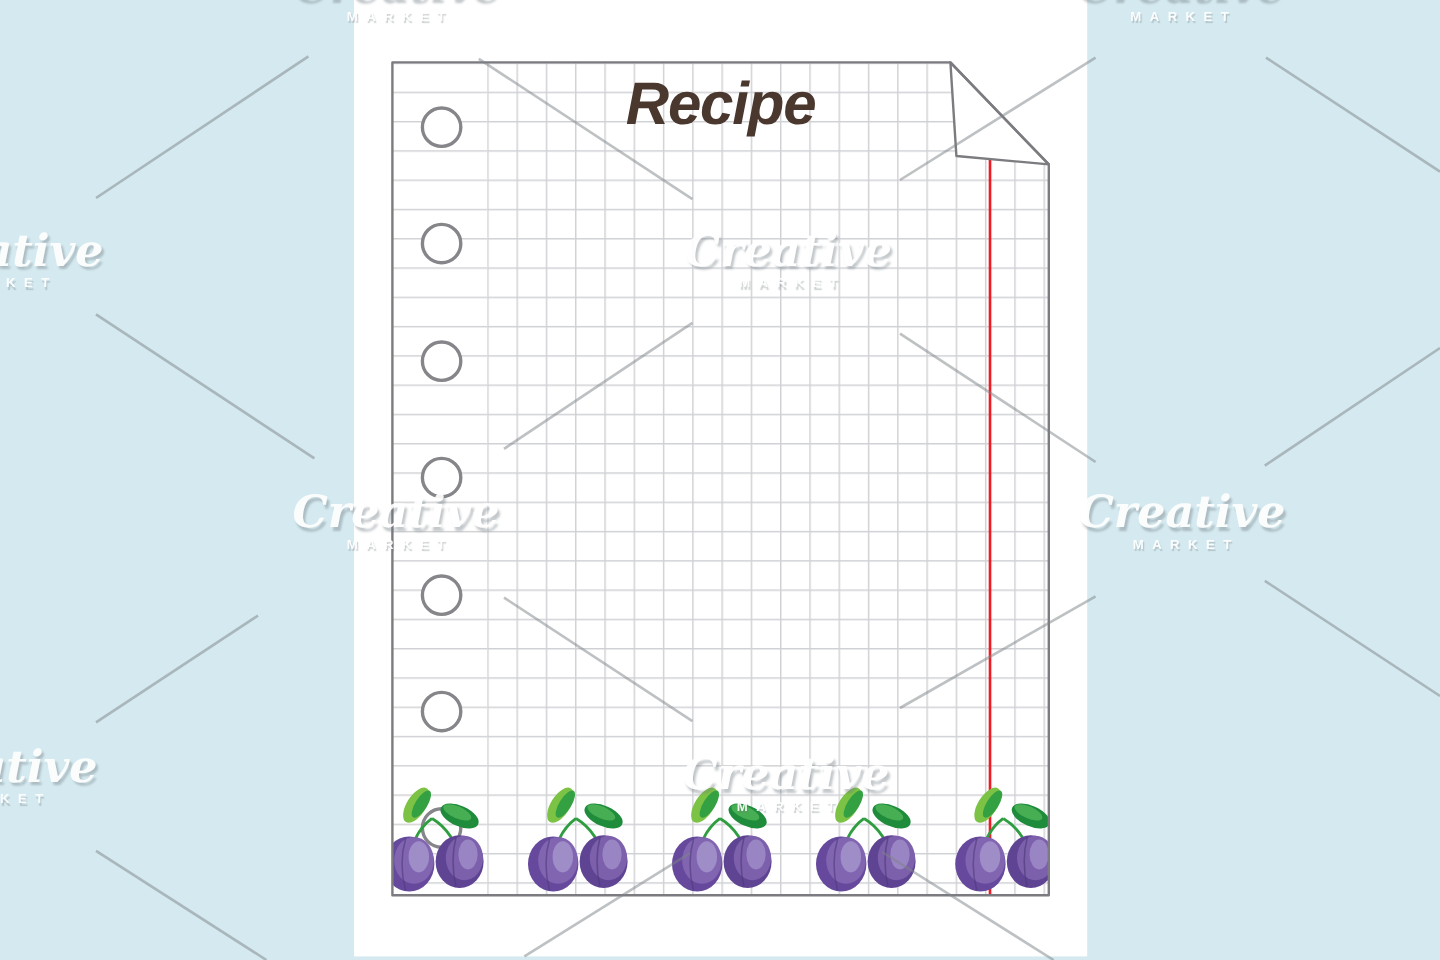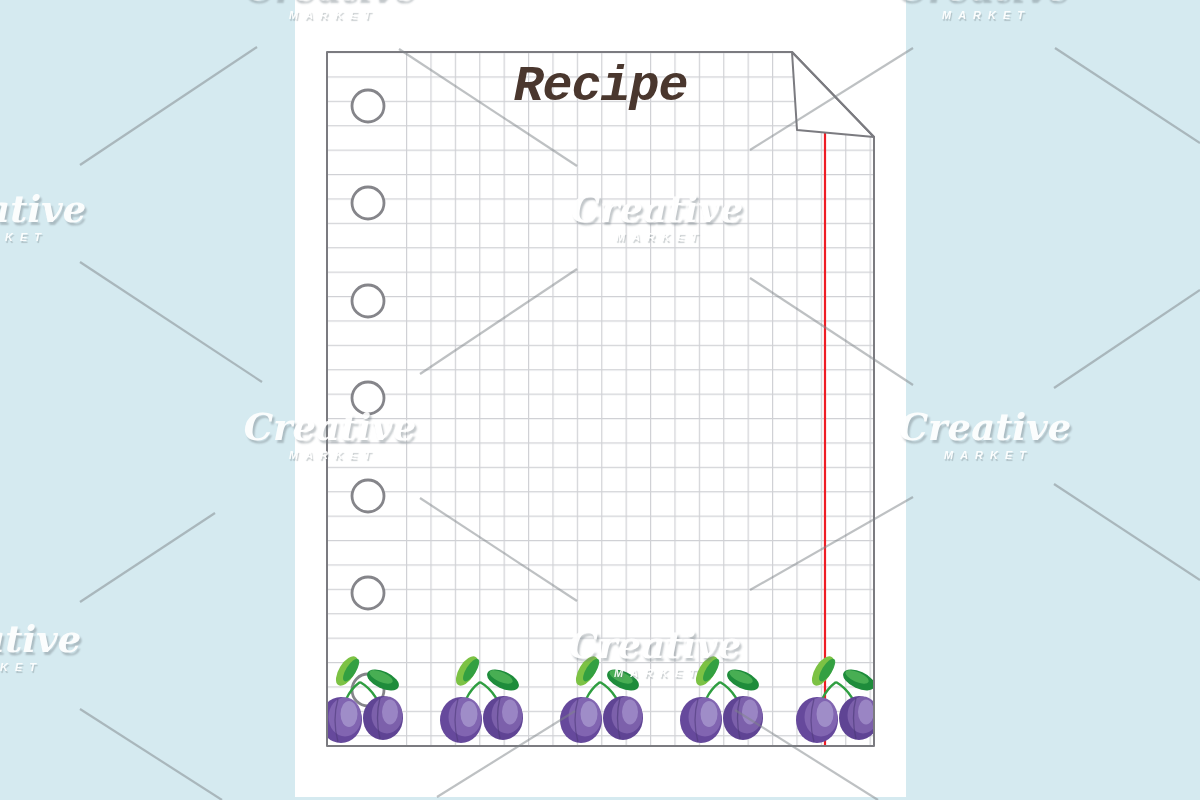--- a/index.html
+++ b/index.html
@@ -2,31 +2,31 @@
 <html><head>
 <meta charset="utf-8">
 <style>
   html,body{margin:0;padding:0;background:#9db8c0;}
   .stage{position:relative;width:1200px;height:800px;overflow:hidden;background:#d5eaf0;
          font-family:"Liberation Sans",sans-serif;}
   .card{position:absolute;left:295px;top:0;width:611px;height:797px;background:#ffffff;}
   .layer{position:absolute;left:0;top:0;width:1200px;height:800px;}
   .title{position:absolute;left:295px;top:50px;width:611px;height:72px;
          display:flex;align-items:center;justify-content:center;
-         font-family:Liberation Mono, monospace;
+         font-family:Liberation Sans, sans-serif;
          font-style:italic;font-weight:bold;font-size:50px;letter-spacing:-1px;
          color:#4a372e;pointer-events:none;}
   .wm-logo{position:absolute;transform:translate(-50%,-50%);text-align:center;
            pointer-events:none;opacity:.92;}
   .wm-logo .script{display:block;font-family:"DejaVu Serif","Liberation Serif",serif;
            font-style:italic;font-weight:bold;font-size:37px;line-height:38px;color:#ffffff;
            text-shadow:2px 3px 2px rgba(110,122,128,0.45);}
   .wm-logo .caps{display:block;margin-top:3px;font-size:11px;font-weight:bold;
            letter-spacing:7px;padding-left:7px;color:#ffffff;
-           text-shadow:1px 2px 1px rgba(110,122,128,0.4);font-style:italic;}
+           text-shadow:1px 2px 1px rgba(110,122,128,0.4);}
 </style>
 </head>
 <body>
 
 <div class="stage">
 
   <div class="card"></div>
 
   <svg class="layer" width="1200" height="800" viewBox="0 0 1200 800">
     <defs>

